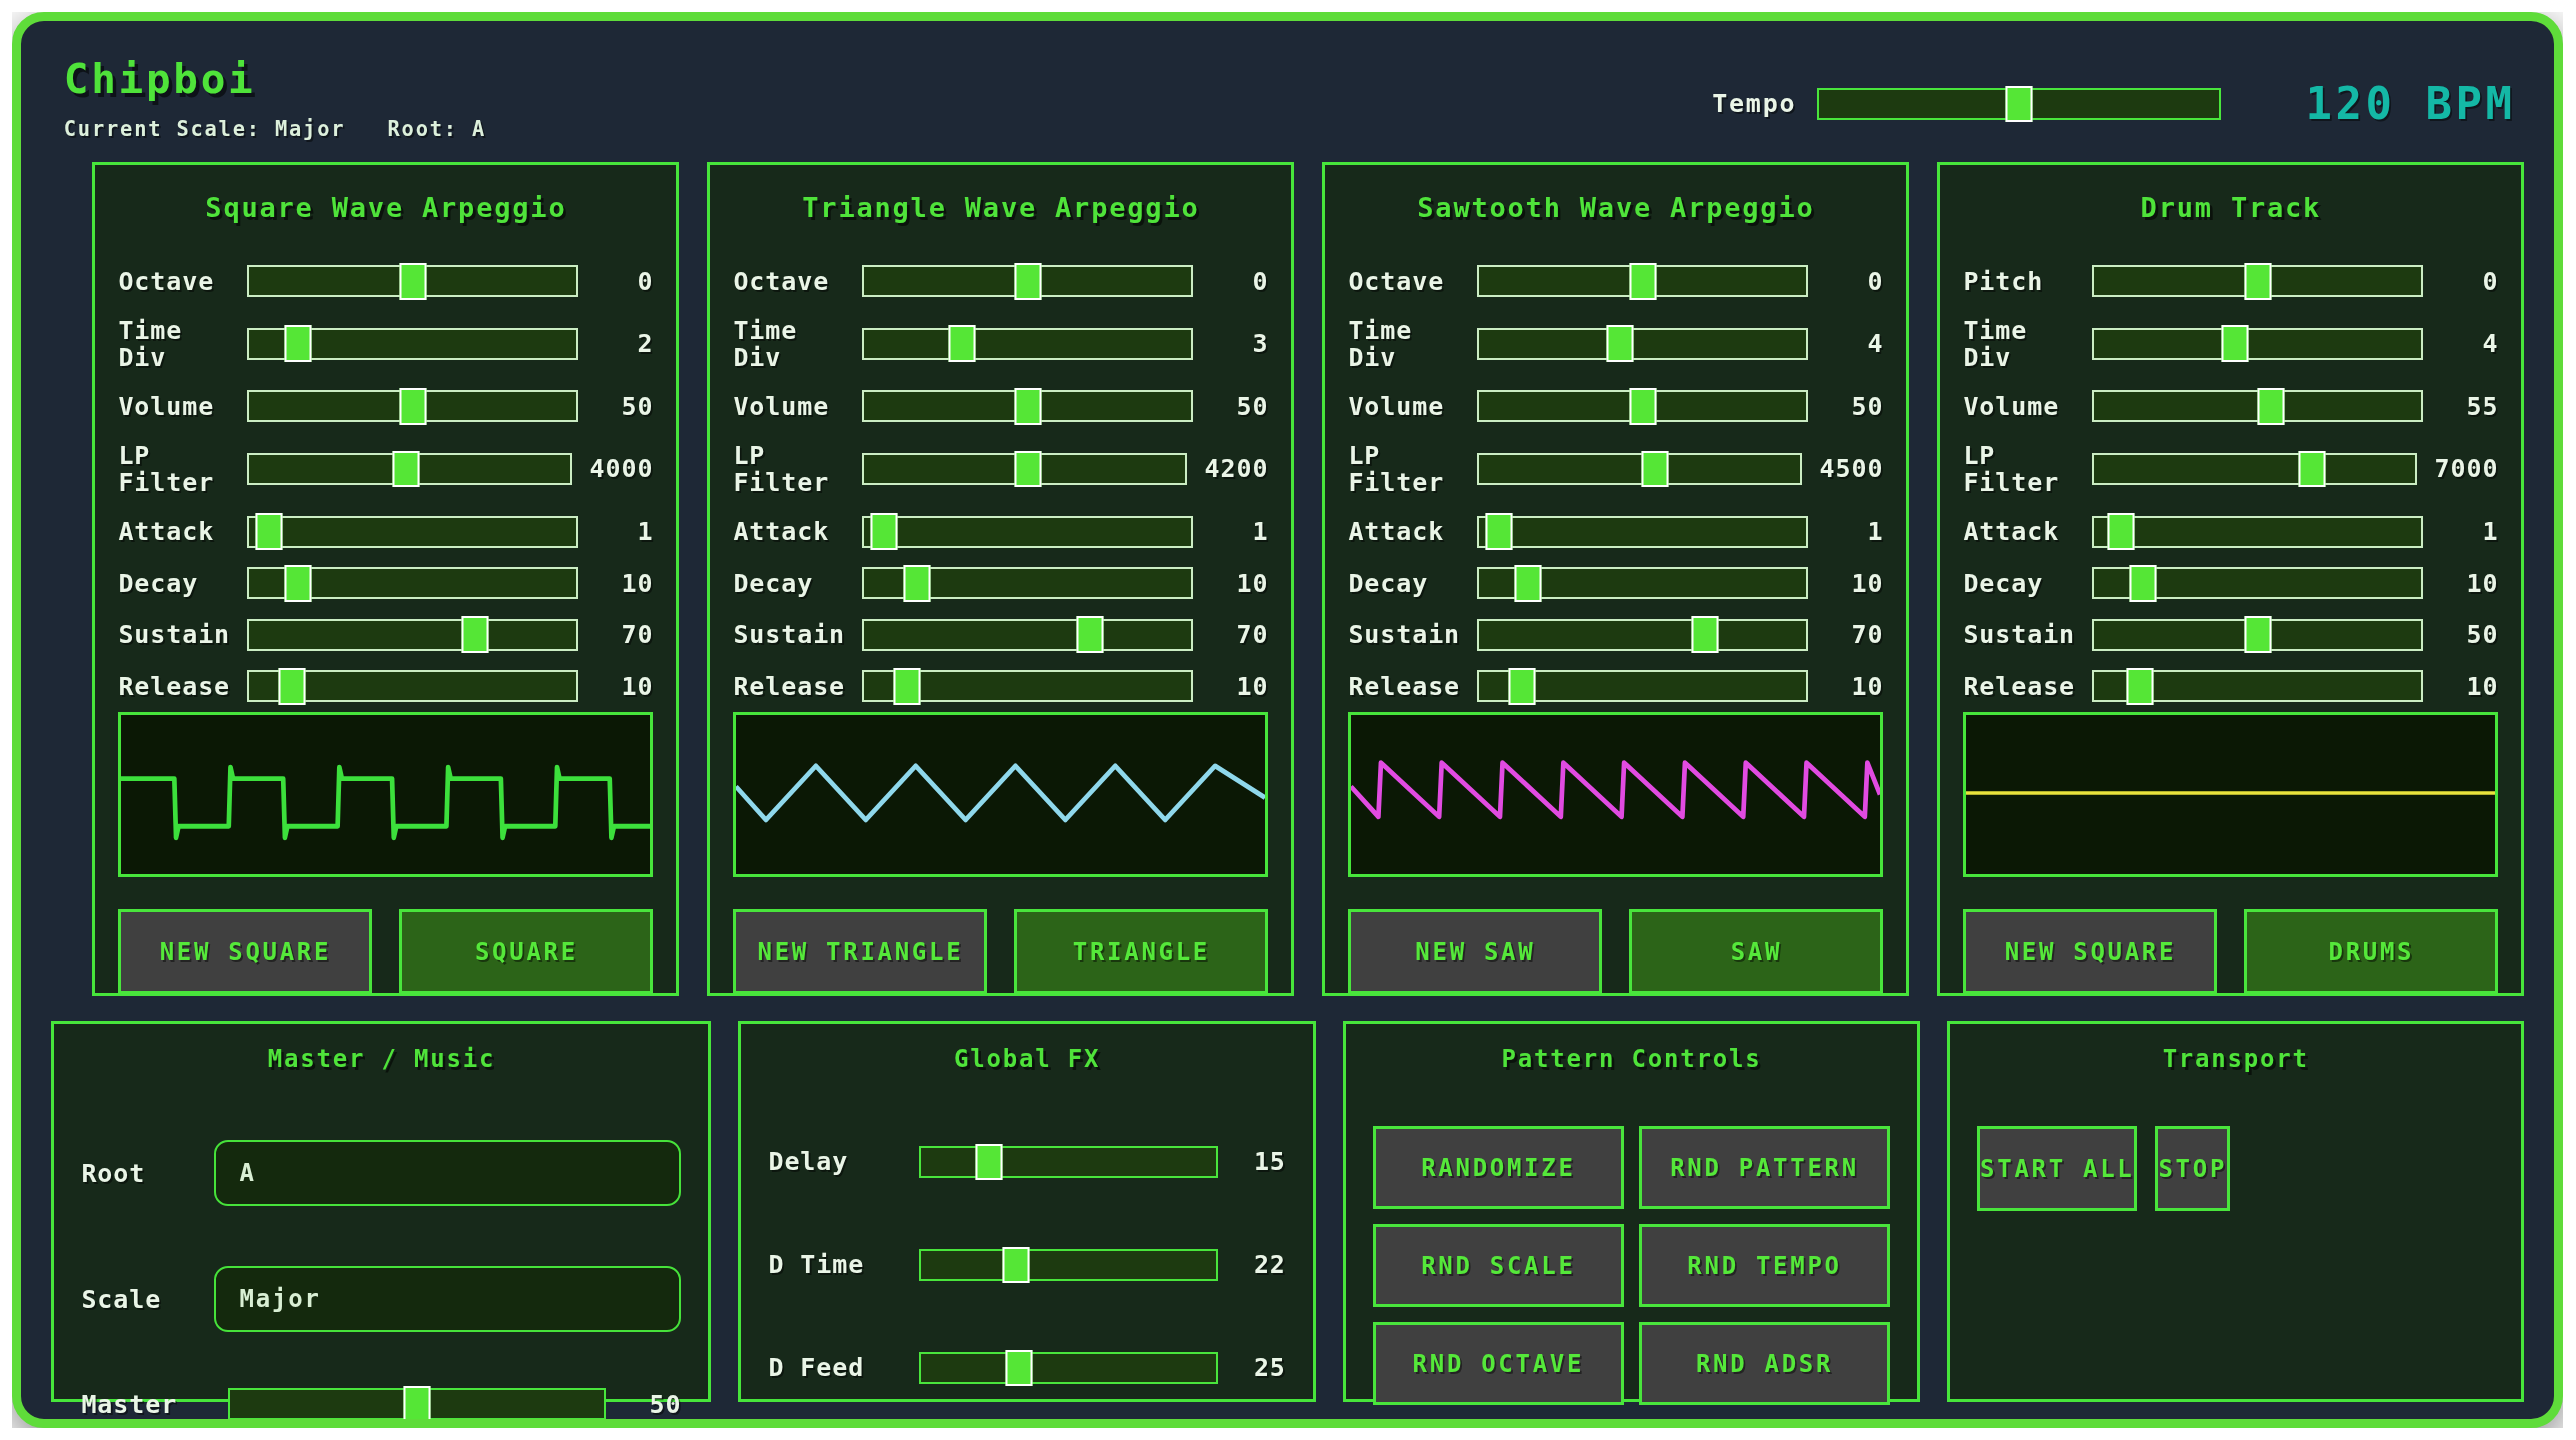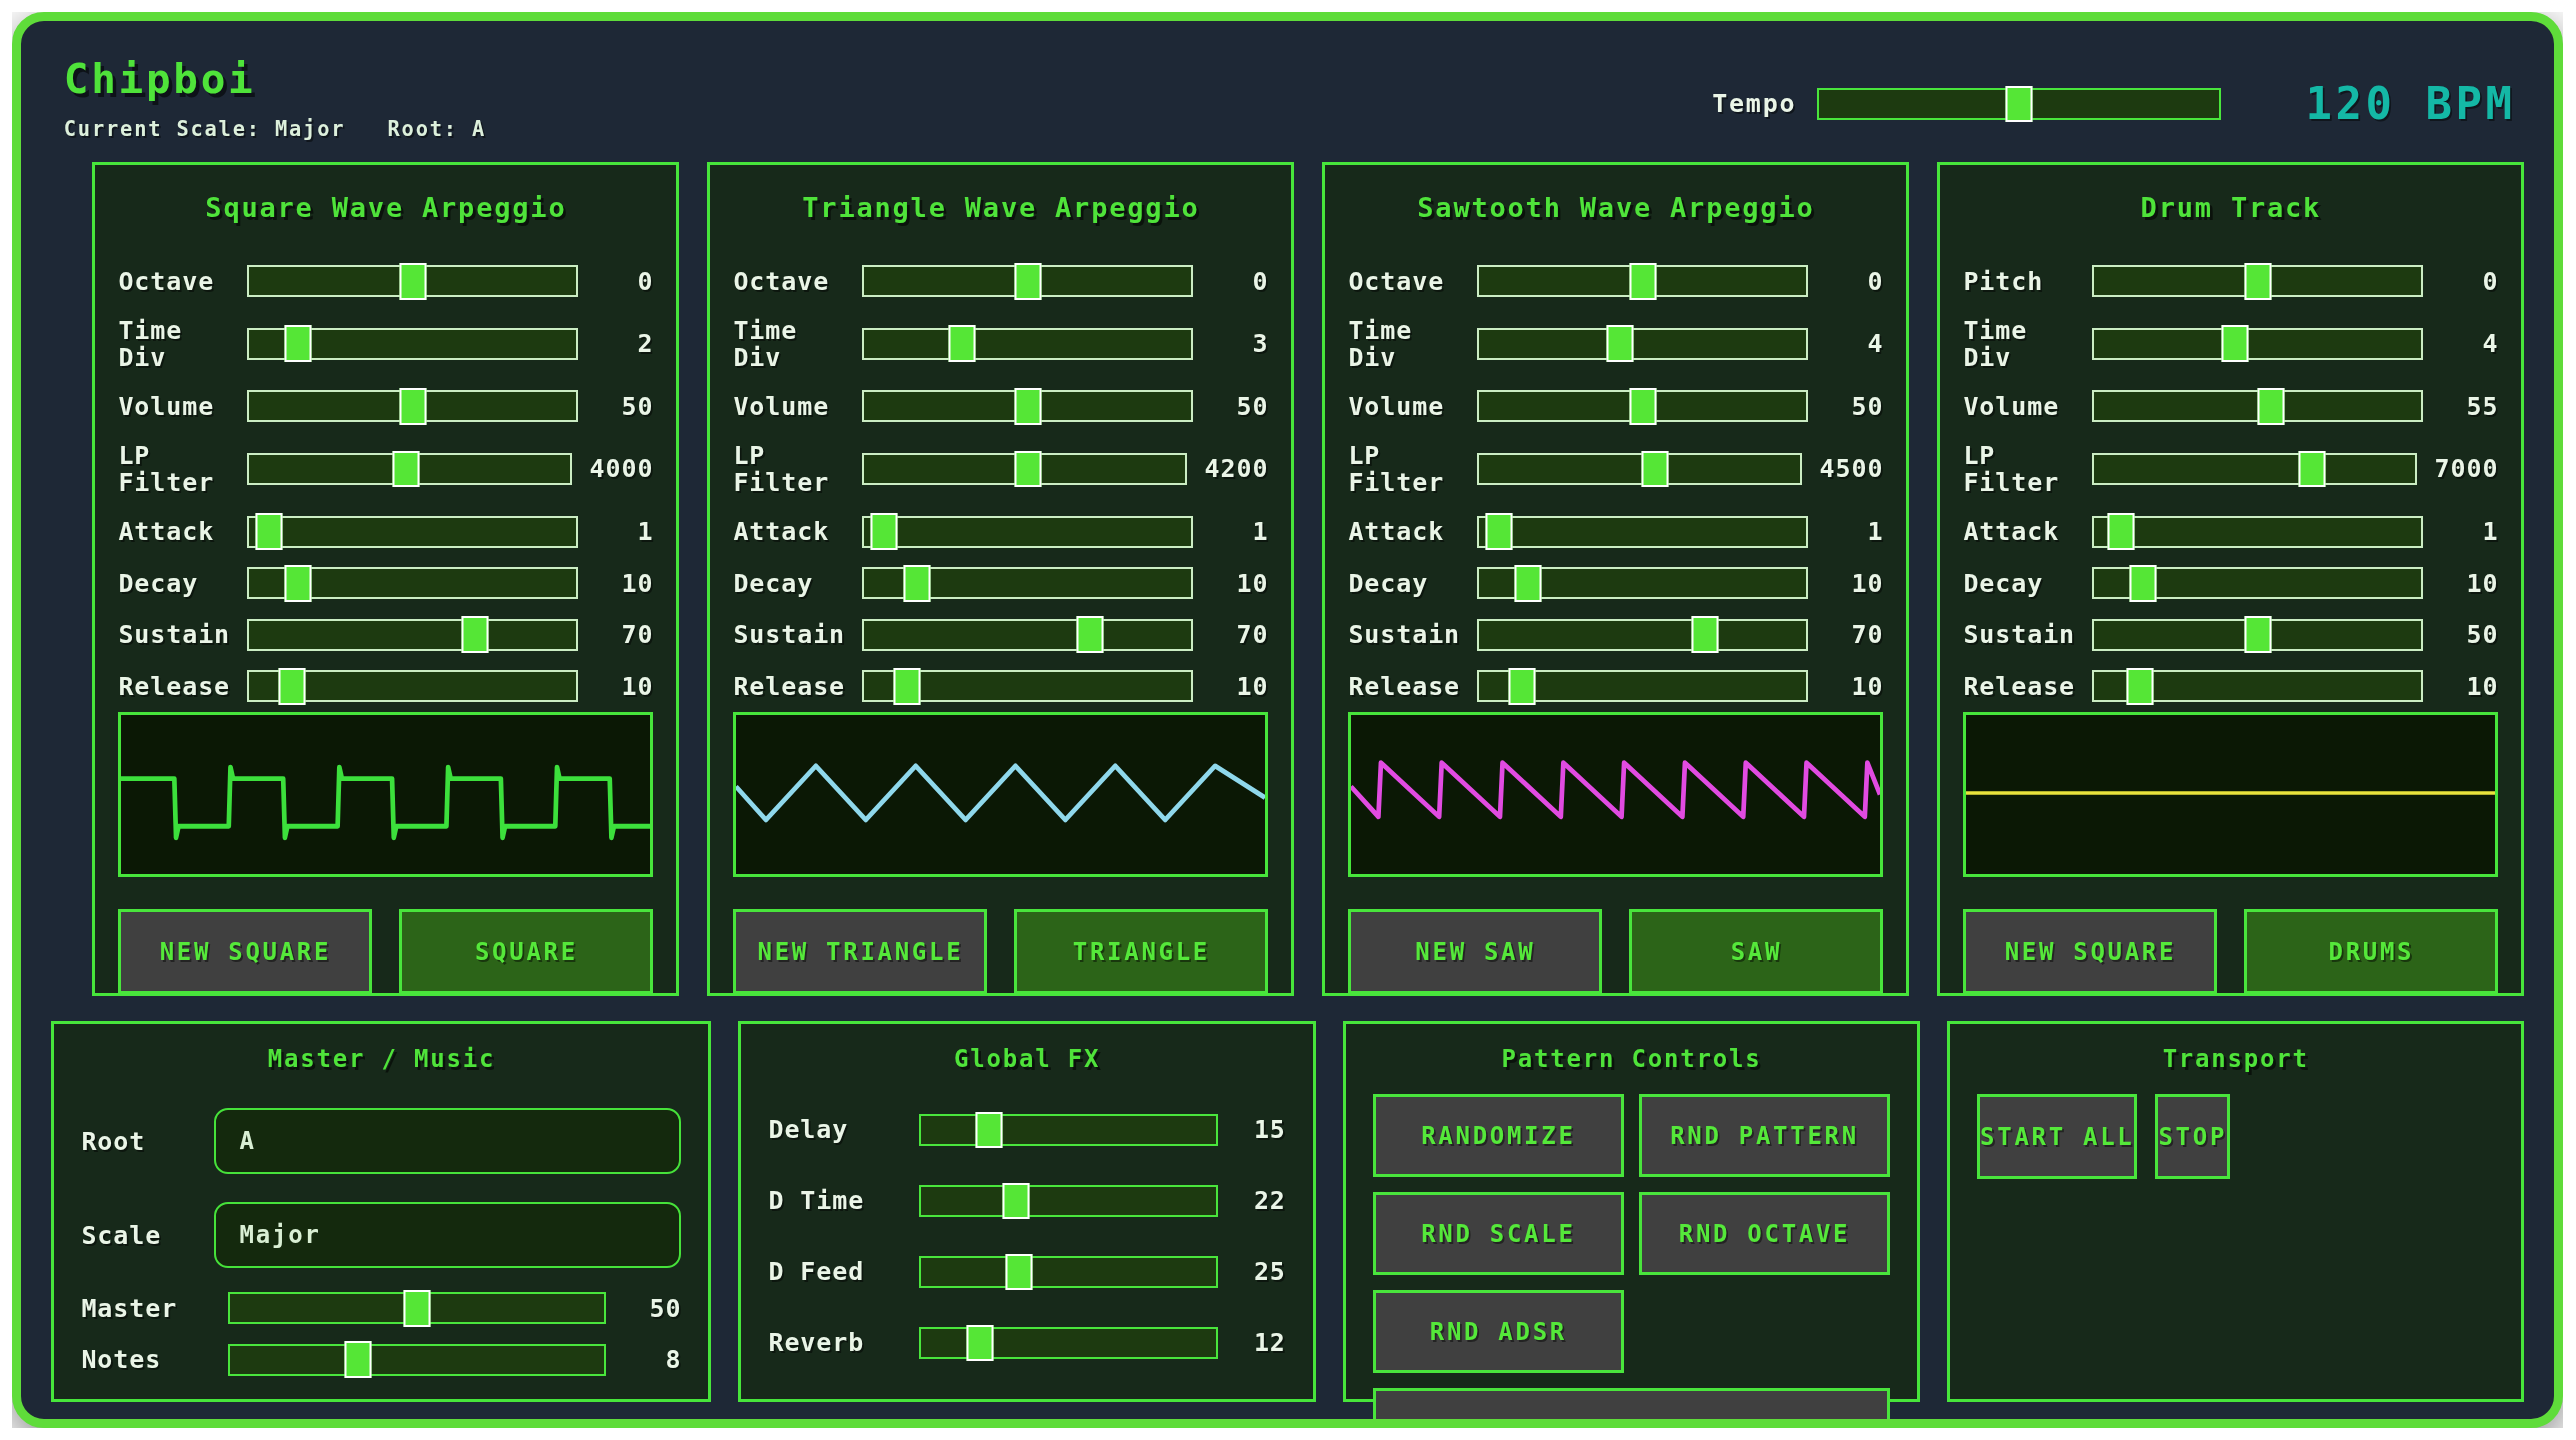--- a/index.html
+++ b/index.html
@@ -45,21 +45,21 @@
   .btn {
     display: flex; align-items: center; justify-content: center;
     background: #404040; border: 3.5px solid #49E53C; color: #55E83A;
     font-size: 24px; letter-spacing: 2.7px; cursor: pointer;
     text-shadow: 1.8px 1.8px 0 rgba(0,0,0,.45);
   }
   .btn.active { background: #2C6418; }
   .wave-buttons .btn { flex: 1; height: 85px; }
   
   .bottom { display: flex; gap: 27px; margin-top: 25px; height: 381px; }
-  .bottom .panel { padding: 14px 27px 19.5px 27px; }
+  .bottom .panel { padding: 14px 27px 19.5px 27px; gap: 32px; }
   .bottom .panel-title { font-size: 24px; margin: 7px 0 21px 0; }
   .panel-master { flex: 1.16; }
   .panel-fx, .panel-pattern, .panel-transport { flex: 1; }
   .m-row { display: flex; align-items: center; margin: 14px 0; }
   .m-label { width: 133px; flex: none; font-size: 25px; color: #EAF5E7; letter-spacing: 0.9px; text-shadow: 1.8px 1.8px 0 rgba(0,0,0,.45); }
   .field { flex: 1; height: 66px; background: #14290D; border: 2.7px solid #46E23A; border-radius: 14px; display: flex; align-items: center; padding-left: 23px; font-size: 24px; color: #D9EFD4; letter-spacing: 1.8px; }
   .fx-label { width: 151px; flex: none; font-size: 25px; color: #EAF5E7; letter-spacing: 0.9px; text-shadow: 1.8px 1.8px 0 rgba(0,0,0,.45); }
   .fx-row { display: flex; align-items: center; margin: 19.5px 0; }
   .fx-row .s-value { min-width: 50px; }
   .pgrid { display: grid; grid-template-columns: 1fr 1fr; gap: 15px; }
@@ -416,20 +416,21 @@
           </div>
           <span class="s-value">12</span>
         </div>
       </section>
       <section class="panel panel-pattern">
         <div class="panel-title">Pattern Controls</div>
         <div class="pgrid">
           <div class="btn">RANDOMIZE</div>
           <div class="btn">RND PATTERN</div>
           <div class="btn">RND SCALE</div>
+          <div class="btn">RND TEMPO</div>
           <div class="btn">RND OCTAVE</div>
           <div class="btn">RND ADSR</div>
           <div class="btn wide">NEW ALL</div>
         </div>
       </section>
       <section class="panel panel-transport">
         <div class="panel-title">Transport</div>
         <div class="t-col">
           <div class="btn">START ALL</div>
           <div class="btn">STOP</div>

